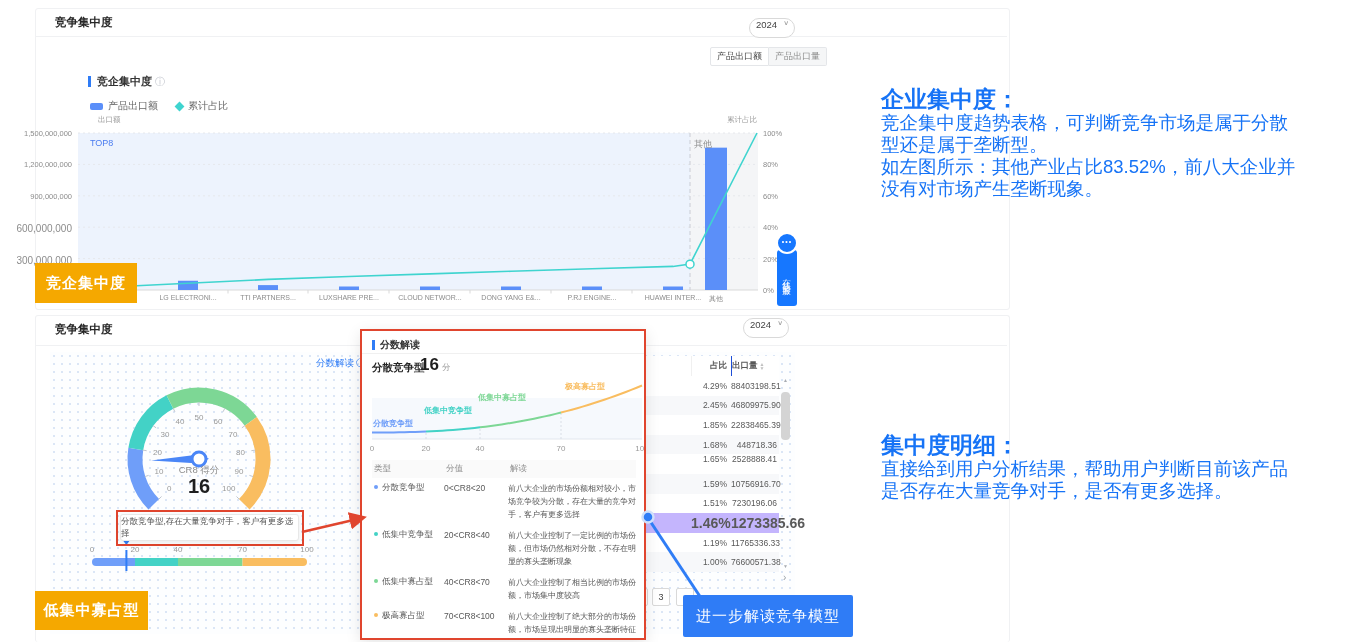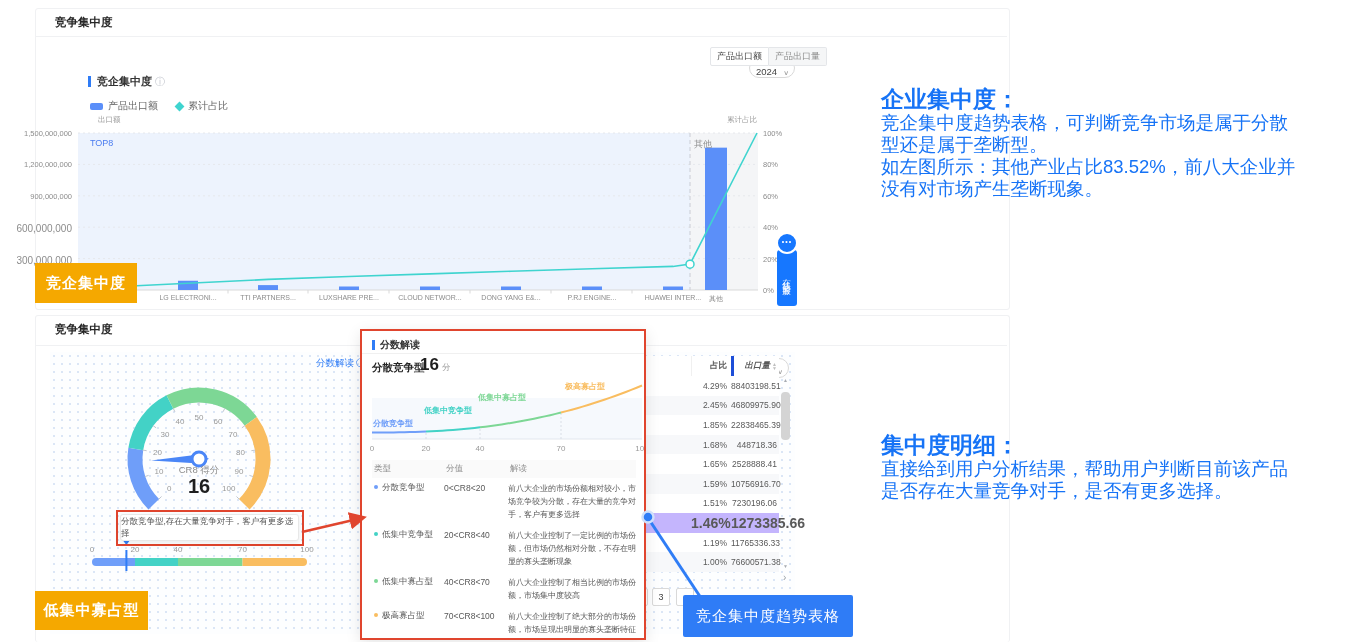--- a/index.html
+++ b/index.html
@@ -2,23 +2,23 @@
 <html><head>
 <meta charset="utf-8">
 <style>
   html,body{margin:0;padding:0;background:#fff;}
   #screen{position:relative;width:1369px;height:642px;background:#ffffff;overflow:hidden;
           font-family:"Liberation Sans","DejaVu Sans",sans-serif;color:#333;}
   .abs{position:absolute;}
   .card{position:absolute;background:#fff;border:1px solid #f0f1f3;border-radius:3px;}
   .ptitle{font-size:11.5px;font-weight:bold;color:#262626;}
   .divider{position:absolute;height:1px;background:#f0f1f3;}
-  .dropdown{position:absolute;display:flex;align-items:flex-end;justify-content:space-between;
+  .dropdown{position:absolute;display:flex;align-items:flex-start;justify-content:space-between;
             border:1px solid #d9d9d9;border-radius:10px;background:#fff;padding:0 6px;
-            font-size:9.5px;color:#444;z-index:3;margin-top:40px;}
+            font-size:9.5px;color:#444;z-index:3;}
   .caret{font-size:8px;color:#999;margin-left:6px;transform:scaleY(.8);}
   .seg{position:absolute;display:flex;z-index:3;font-size:9px;}
   .seg>div{padding:2px 6px;border:1px solid #e4e6e9;}
   .seg-on{background:#fff;color:#444;}
   .seg-off{background:#f5f6f7;color:#8c8c8c;border-left:none!important;}
   .section{position:absolute;display:flex;align-items:center;font-size:11px;font-weight:bold;color:#333;}
   .secbar{width:3px;height:11px;background:#2f7cf6;margin-right:6px;}
   .info{color:#c0c4cc;font-weight:normal;font-size:10px;margin-left:3px;}
   .legend{position:absolute;display:flex;align-items:center;font-size:10px;color:#666;}
   .lg-bar{width:13px;height:7px;border-radius:2px;background:#5B8FF9;margin-right:5px;}
@@ -215,21 +215,21 @@
   <div class="abs" style="left:169px;top:475px;width:60px;text-align:center;font-size:20px;font-weight:bold;color:#1f1f1f;z-index:2;">16</div>
 
   <div class="redrect" style="left:116px;top:510px;width:184px;height:32px;"></div>
   <div class="tooltip" style="left:120px;top:514px;width:177px;height:25px;">分散竞争型,存在大量竞争对手，客户有更多选择</div>
 
   <div class="thead" style="left:646px;top:356px;width:133px;height:20px;">
     <div style="width:45px;height:100%;"></div>
     <div class="mcell" style="width:40px;border-left:1px solid #f0f0f0;padding-right:4px;box-sizing:border-box;height:100%;display:flex;align-items:center;justify-content:flex-end;">
         <span>占比</span>
       </div>
-    <div class="mcell" style="width:48px;border-left:3px solid #1d4ed8;padding-right:2px;box-sizing:border-box;height:100%;display:flex;align-items:center;justify-content:flex-end;font-style:italic;">
+    <div class="mcell" style="width:48px;border-left:1px solid #1d4ed8;padding-right:2px;box-sizing:border-box;height:100%;display:flex;align-items:center;">
       <span>出口量</span>
       <span class="sorter">
           <span>▲</span>
           <span>▼</span>
         </span>
     </div>
   </div>
   <div id="t2-rows" class="abs" style="left:646px;top:376px;width:133px;z-index:3;background:#fff;">
       <div style="display: flex; align-items: center; height: 19.6px; font-size: 8.5px; color: rgb(89, 89, 89); background: rgb(255, 255, 255);">
         <div style="width: 45px;"></div>
@@ -244,21 +244,21 @@
       <div style="display: flex; align-items: center; height: 19.6px; font-size: 8.5px; color: rgb(89, 89, 89); background: rgb(255, 255, 255);">
         <div style="width: 45px;"></div>
         <div style="width: 40px; text-align: right; padding-right: 4px; box-sizing: border-box;">1.85%</div>
         <div style="width: 48px; text-align: right; padding-right: 2px; box-sizing: border-box;">22838465.39</div>
       </div>
       <div style="display: flex; align-items: center; height: 19.6px; font-size: 8.5px; color: rgb(89, 89, 89); background: rgb(247, 248, 250);">
         <div style="width: 45px;"></div>
         <div style="width: 40px; text-align: right; padding-right: 4px; box-sizing: border-box;">1.68%</div>
         <div style="width: 48px; text-align: right; padding-right: 2px; box-sizing: border-box;">448718.36</div>
       </div>
-      <div style="display: flex; align-items: center; height: 19.6px; font-size: 8.5px; color: rgb(89, 89, 89); background: rgb(255, 255, 255);">
+      <div style="display: flex; align-items: flex-start; height: 19.6px; font-size: 8.5px; color: rgb(89, 89, 89); background: rgb(255, 255, 255);">
         <div style="width: 45px;"></div>
         <div style="width: 40px; text-align: right; padding-right: 4px; box-sizing: border-box;">1.65%</div>
         <div style="width: 48px; text-align: right; padding-right: 2px; box-sizing: border-box;">2528888.41</div>
       </div>
       <div style="display: flex; align-items: center; height: 19.6px; font-size: 8.5px; color: rgb(89, 89, 89); background: rgb(247, 248, 250);">
         <div style="width: 45px;"></div>
         <div style="width: 40px; text-align: right; padding-right: 4px; box-sizing: border-box;">1.59%</div>
         <div style="width: 48px; text-align: right; padding-right: 2px; box-sizing: border-box;">10756916.70</div>
       </div>
       <div style="display: flex; align-items: center; height: 19.6px; font-size: 8.5px; color: rgb(89, 89, 89); background: rgb(255, 255, 255);">
@@ -371,21 +371,21 @@
     <defs>
       <marker id="arrowhead" markerWidth="7" markerHeight="7" refX="5" refY="3.5" orient="auto">
         <polygon points="0 0, 7 3.5, 0 7" fill="#e0452e"></polygon>
       </marker>
     </defs>
     <line x1="302" y1="532" x2="362" y2="518" stroke="#e0452e" stroke-width="2.5" marker-end="url(#arrowhead)"></line>
     <line x1="650" y1="521" x2="701" y2="598" stroke="#2f7df6" stroke-width="3"></line>
     <circle cx="648" cy="517" r="5.5" fill="#2f7df6" stroke="#cfe0fb" stroke-width="2.5"></circle>
   </svg>
 
-  <div class="bluebtn" style="left:683px;top:595px;width:170px;height:42px;">竞企集中度趋势表格</div>
+  <div class="bluebtn" style="left:683px;top:595px;width:170px;height:42px;">进一步解读竞争模型</div>
 
   <div class="badge" style="left:35px;top:591px;width:113px;height:39px;">低集中寡占型</div>
 
   <div class="blue-note" style="top:88px;">
     <div class="bn-h">企业集中度：</div>
     <div class="bn-b" style="margin-top:2px;">竞企集中度趋势表格，可判断竞争市场是属于分散
 型还是属于垄断型。
 如左图所示：其他产业占比83.52%，前八大企业并
 没有对市场产生垄断现象。</div>
   </div>

